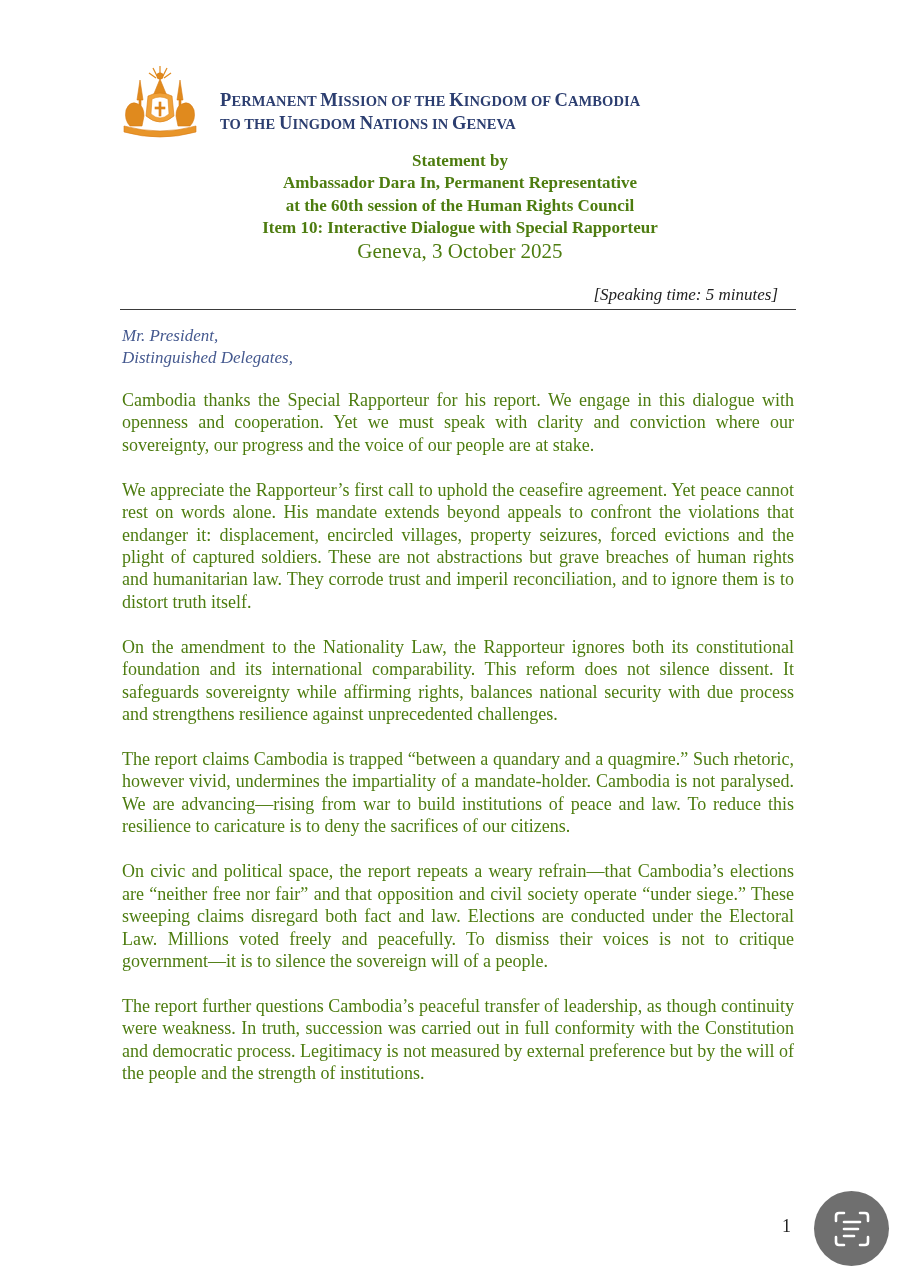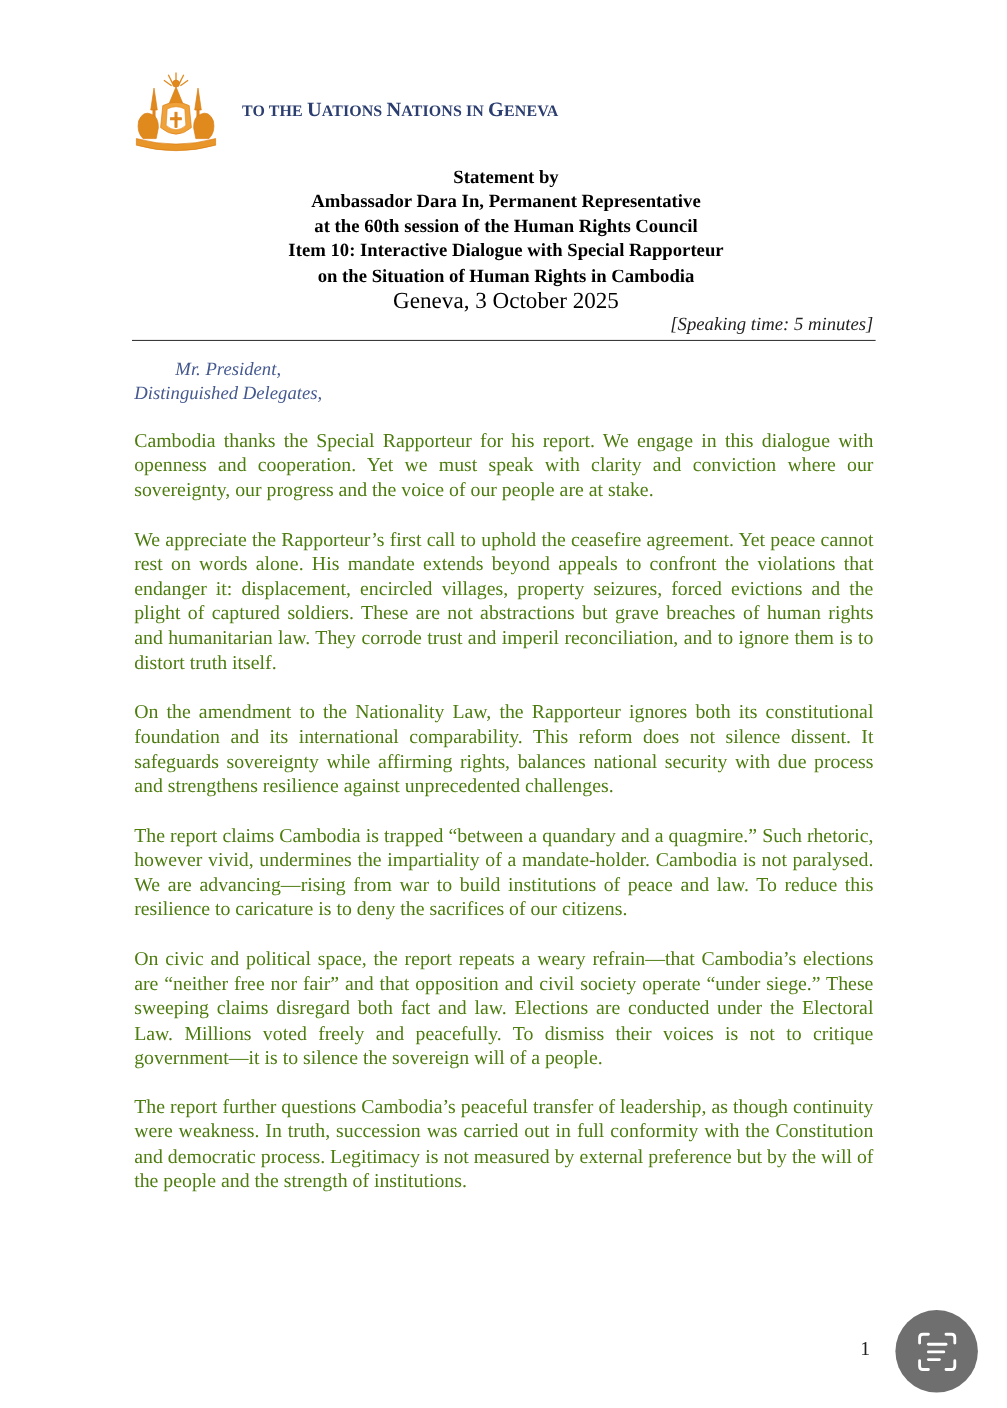--- a/index.html
+++ b/index.html
@@ -36,37 +36,37 @@
     display: block;
     white-space: nowrap;
   }
   .mission-header .big { font-size: 18.5px; }
   .statement-block {
     position: absolute;
     left: 200px;
     width: 520px;
     top: 150px;
     text-align: center;
-    color: #000000;
+    color: #4d7c0f;
   }
   .statement-block .b {
     display: block;
     font-weight: bold;
     font-size: 17px;
     line-height: 22.4px;
     white-space: nowrap;
   }
   .statement-block .date {
     display: block;
     font-size: 21px;
     line-height: 22px;
   }
   .speaking-time {
     position: absolute;
-    right: 121px;
+    right: 137px;
     top: 285px;
     font-style: italic;
     font-size: 17px;
     color: #222;
     white-space: nowrap;
   }
   .rule {
     position: absolute;
     left: 120px;
     width: 676px;
@@ -75,21 +75,20 @@
     border-top: 1.6px solid #3a3a3a;
   }
   .salutation {
     position: absolute;
     left: 122px;
     top: 325px;
     color: #45598f;
     font-style: italic;
     font-size: 17px;
     line-height: 21.5px;
-    text-align: center;
   }
   .salutation span { display: block; }
   .body-text {
     position: absolute;
     left: 122px;
     width: 672px;
     top: 389px;
     font-size: 18px;
     line-height: 22.4px;
     color: #4d7c0f;
@@ -150,29 +149,29 @@
 
       <path d="M6,46 Q10,36 18,40 Q24,42 24,52 L22,62 L10,62 Q4,56 6,46 Z"></path>
       <path d="M74,46 Q70,36 62,40 Q56,42 56,52 L58,62 L70,62 Q76,56 74,46 Z"></path>
 
       <path d="M4,62 Q40,72 76,62 L76,68 Q40,78 4,68 Z" fill="#e8952a"></path>
     </g>
   </svg>
 </div>
 
 <div class="mission-header">
-  <span class="line" id="mh2"><span>TO THE </span><span class="big">U</span><span>ATIONS </span><span class="big">N</span><span>ATIONS IN </span><span class="big">G</span><span>ENEVA</span></span>
+  <span class="line" id="mh1"><span class="big">P</span><span>ERMANENT </span><span class="big">M</span><span>ISSION OF THE </span><span class="big">K</span><span>INGDOM OF </span><span class="big">C</span><span>AMBODIA</span></span>
+  <span class="line" id="mh2"><span>TO THE </span><span class="big">U</span><span>INGDOM </span><span class="big">N</span><span>ATIONS IN </span><span class="big">G</span><span>ENEVA</span></span>
 </div>
 
 <div class="statement-block">
   <span class="b">Statement by</span>
   <span class="b">Ambassador Dara In, Permanent Representative</span>
   <span class="b">at the 60th session of the Human Rights Council</span>
   <span class="b">Item 10: Interactive Dialogue with Special Rapporteur</span>
-  <span class="b">on the Situation of Human Rights in Cambodia</span>
   <span class="date">Geneva, 3 October 2025</span>
 </div>
 
 <div class="speaking-time">[Speaking time: 5 minutes]</div>
 
 <div class="rule"></div>
 
 <div class="salutation">
   <span>Mr. President,</span>
   <span>Distinguished Delegates,</span>

